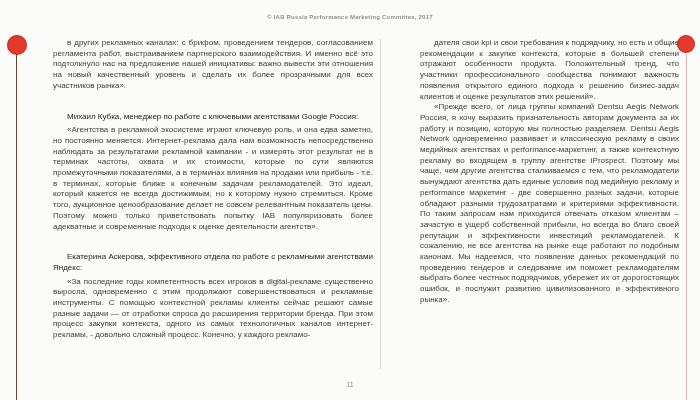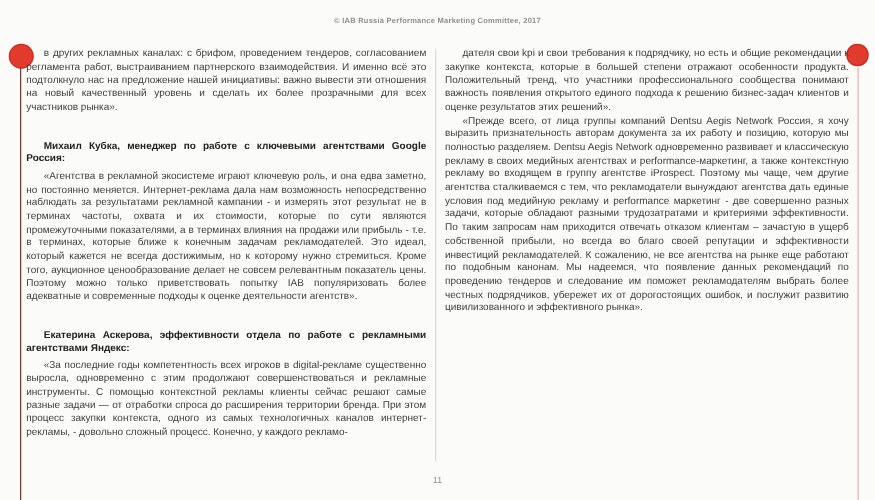--- a/index.html
+++ b/index.html
@@ -29,37 +29,37 @@
   .pin-left{left:7px;top:35px;}
   .pin-left .pin-stem{left:9px;height:346px;background:var(--pin-line-left,#7c3a2c);}
   .pin-right{left:677px;top:35px;}
   .pin-right .pin-head{width:18px;height:18px;}
   .pin-right .pin-stem{left:9px;height:348px;background:var(--pin-line-right,#efaea8);}
   
   .columns{
     position:absolute;top:38px;left:21px;right:21px;
     display:flex;align-items:flex-start;
   }
-  .col{color:var(--text,#3d3d3d);}
+  .col{color:var(--text,#3d3d3d);margin-left:32px;}
   .col-left{width:320px;}
   .col-right{flex:1;}
   .divider{
     width:1px;align-self:stretch;
     min-height:330px;
     background:var(--divider,#dcdcda);
     margin:1px 7px 0 7px;
   }
   .body-text,.heading{
     margin:0;
     font-size:8px;line-height:10.7px;
     text-align:justify;
     text-indent:14px;
   }
   .heading{
-    font-weight:bold;color:#222;
+    font-weight:normal;color:#222;
     margin-top:20px;
   }
   .heading + .body-text{margin-top:3px;}
   .footer{
     position:absolute;bottom:12px;left:0;right:0;
     text-align:center;
     font-size:7px;color:var(--header-gray,#8f8f8f);
   }
 </style>
 </head>
@@ -78,21 +78,21 @@
     <div class="pin-head"></div>
     <div class="pin-stem"></div>
   </div>
 
   <div class="columns">
 
     <div class="col col-left">
       <p class="body-text" style="margin-top:0">в других рекламных каналах: с брифом, проведением тендеров, согласованием регламента работ, выстраиванием партнерского взаимодействия. И именно всё это подтолкнуло нас на предложение нашей инициативы: важно вывести эти отношения на новый качественный уровень и сделать их более прозрачными для всех участников рынка».</p>
       <p class="heading">Михаил Кубка, менеджер по работе с ключевыми агентствами Google Россия:</p>
       <p class="body-text">«Агентства в рекламной экосистеме играют ключевую роль, и она едва заметно, но постоянно меняется. Интернет-реклама дала нам возможность непосредственно наблюдать за результатами рекламной кампании - и измерять этот результат не в терминах частоты, охвата и их стоимости, которые по сути являются промежуточными показателями, а в терминах влияния на продажи или прибыль - т.е. в терминах, которые ближе к конечным задачам рекламодателей. Это идеал, который кажется не всегда достижимым, но к которому нужно стремиться. Кроме того, аукционное ценообразование делает не совсем релевантным показатель цены. Поэтому можно только приветствовать попытку IAB популяризовать более адекватные и современные подходы к оценке деятельности агентств».</p>
-      <p class="heading">Екатерина Аскерова, эффективности отдела по работе с рекламными агентствами Яндекс:</p>
+      <p class="heading">Екатерина Аскерова, эффективного отдела по работе с рекламными агентствами Яндекс:</p>
       <p class="body-text">«За последние годы компетентность всех игроков в digital-рекламе существенно выросла, одновременно с этим продолжают совершенствоваться и рекламные инструменты. С помощью контекстной рекламы клиенты сейчас решают самые разные задачи — от отработки спроса до расширения территории бренда. При этом процесс закупки контекста, одного из самых технологичных каналов интернет-рекламы, - довольно сложный процесс. Конечно, у каждого рекламо-</p>
     </div>
 
     <div class="divider"></div>
 
     <div class="col col-right">
       <p class="body-text" style="margin-top:0">дателя свои kpi и свои требования к подрядчику, но есть и общие рекомендации к закупке контекста, которые в большей степени отражают особенности продукта. Положительный тренд, что участники профессионального сообщества понимают важность появления открытого единого подхода к решению бизнес-задач клиентов и оценке результатов этих решений».</p>
       <p class="body-text">«Прежде всего, от лица группы компаний Dentsu Aegis Network Россия, я хочу выразить признательность авторам документа за их работу и позицию, которую мы полностью разделяем. Dentsu Aegis Network одновременно развивает и классическую рекламу в своих медийных агентствах и performance-маркетинг, а также контекстную рекламу во входящем в группу агентстве iProspect. Поэтому мы чаще, чем другие агентства сталкиваемся с тем, что рекламодатели вынуждают агентства дать единые условия под медийную рекламу и performance маркетинг - две совершенно разных задачи, которые обладают разными трудозатратами и критериями эффективности. По таким запросам нам приходится отвечать отказом клиентам – зачастую в ущерб собственной прибыли, но всегда во благо своей репутации и эффективности инвестиций рекламодателей. К сожалению, не все агентства на рынке еще работают по подобным канонам. Мы надеемся, что появление данных рекомендаций по проведению тендеров и следование им поможет рекламодателям выбрать более честных подрядчиков, убережет их от дорогостоящих ошибок, и послужит развитию цивилизованного и эффективного рынка».</p>
     </div>
 

